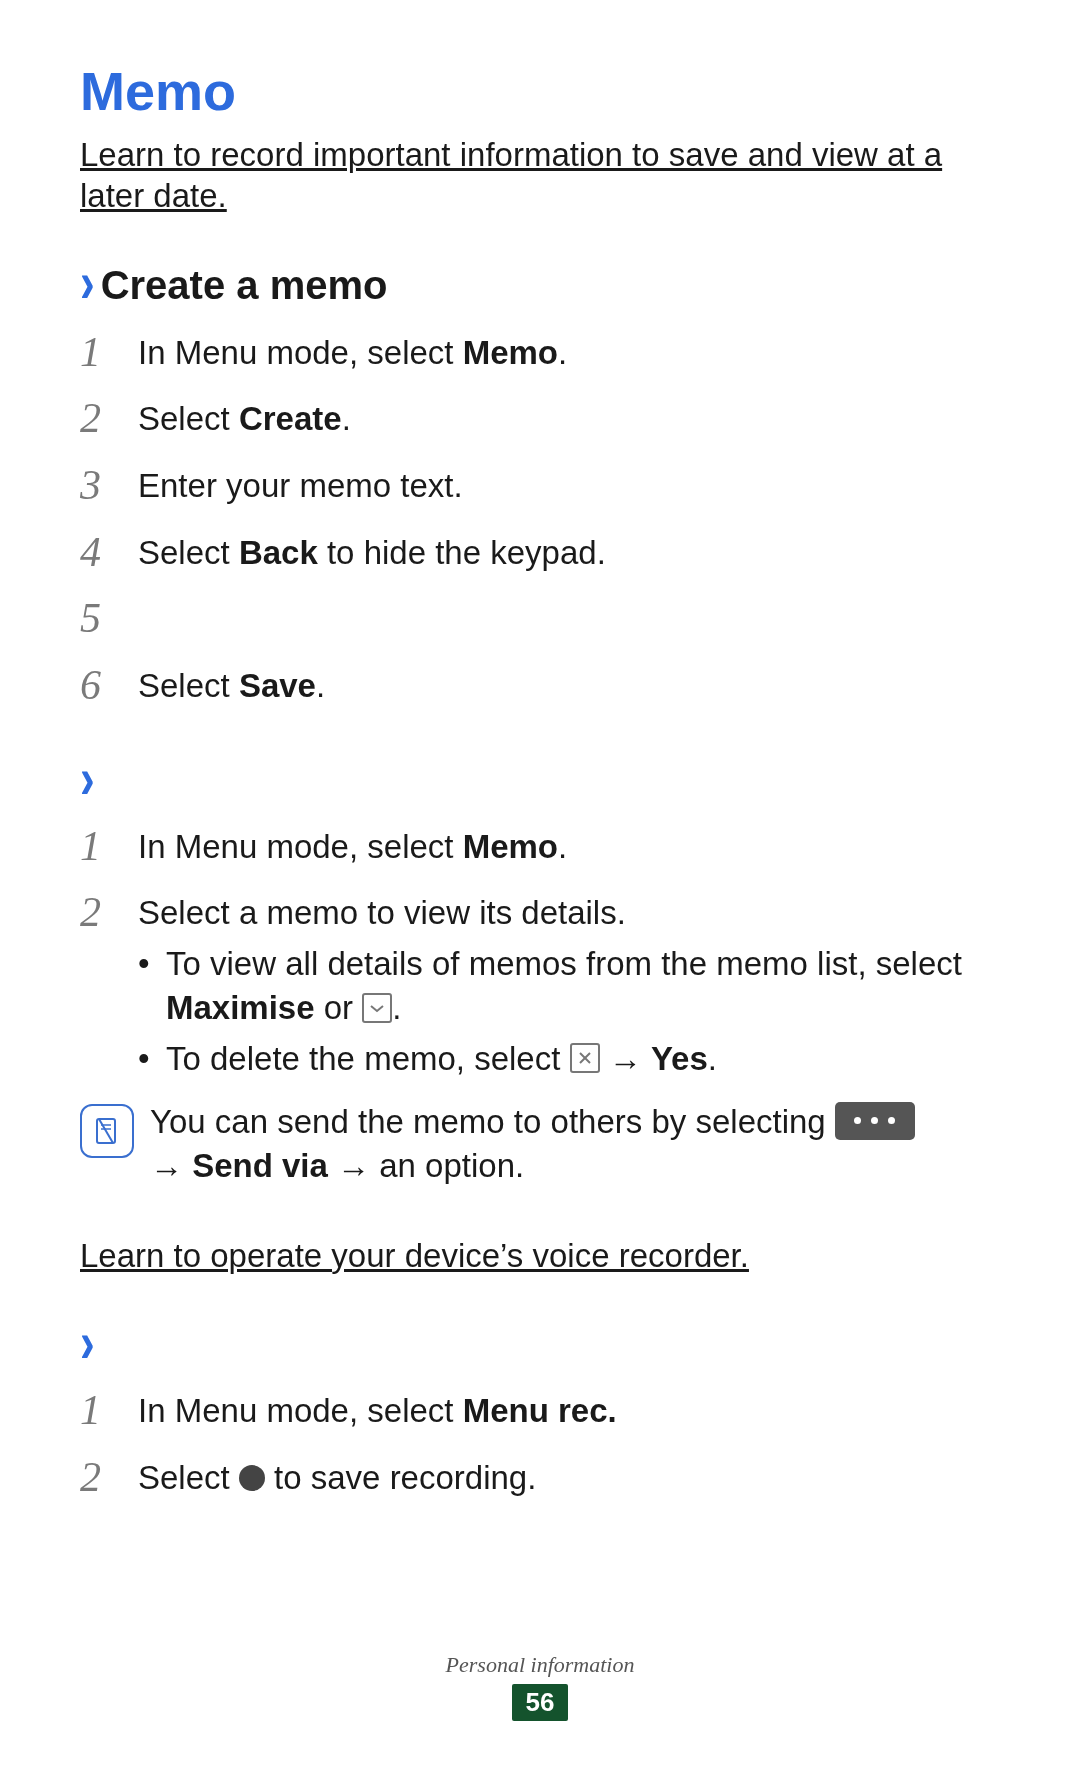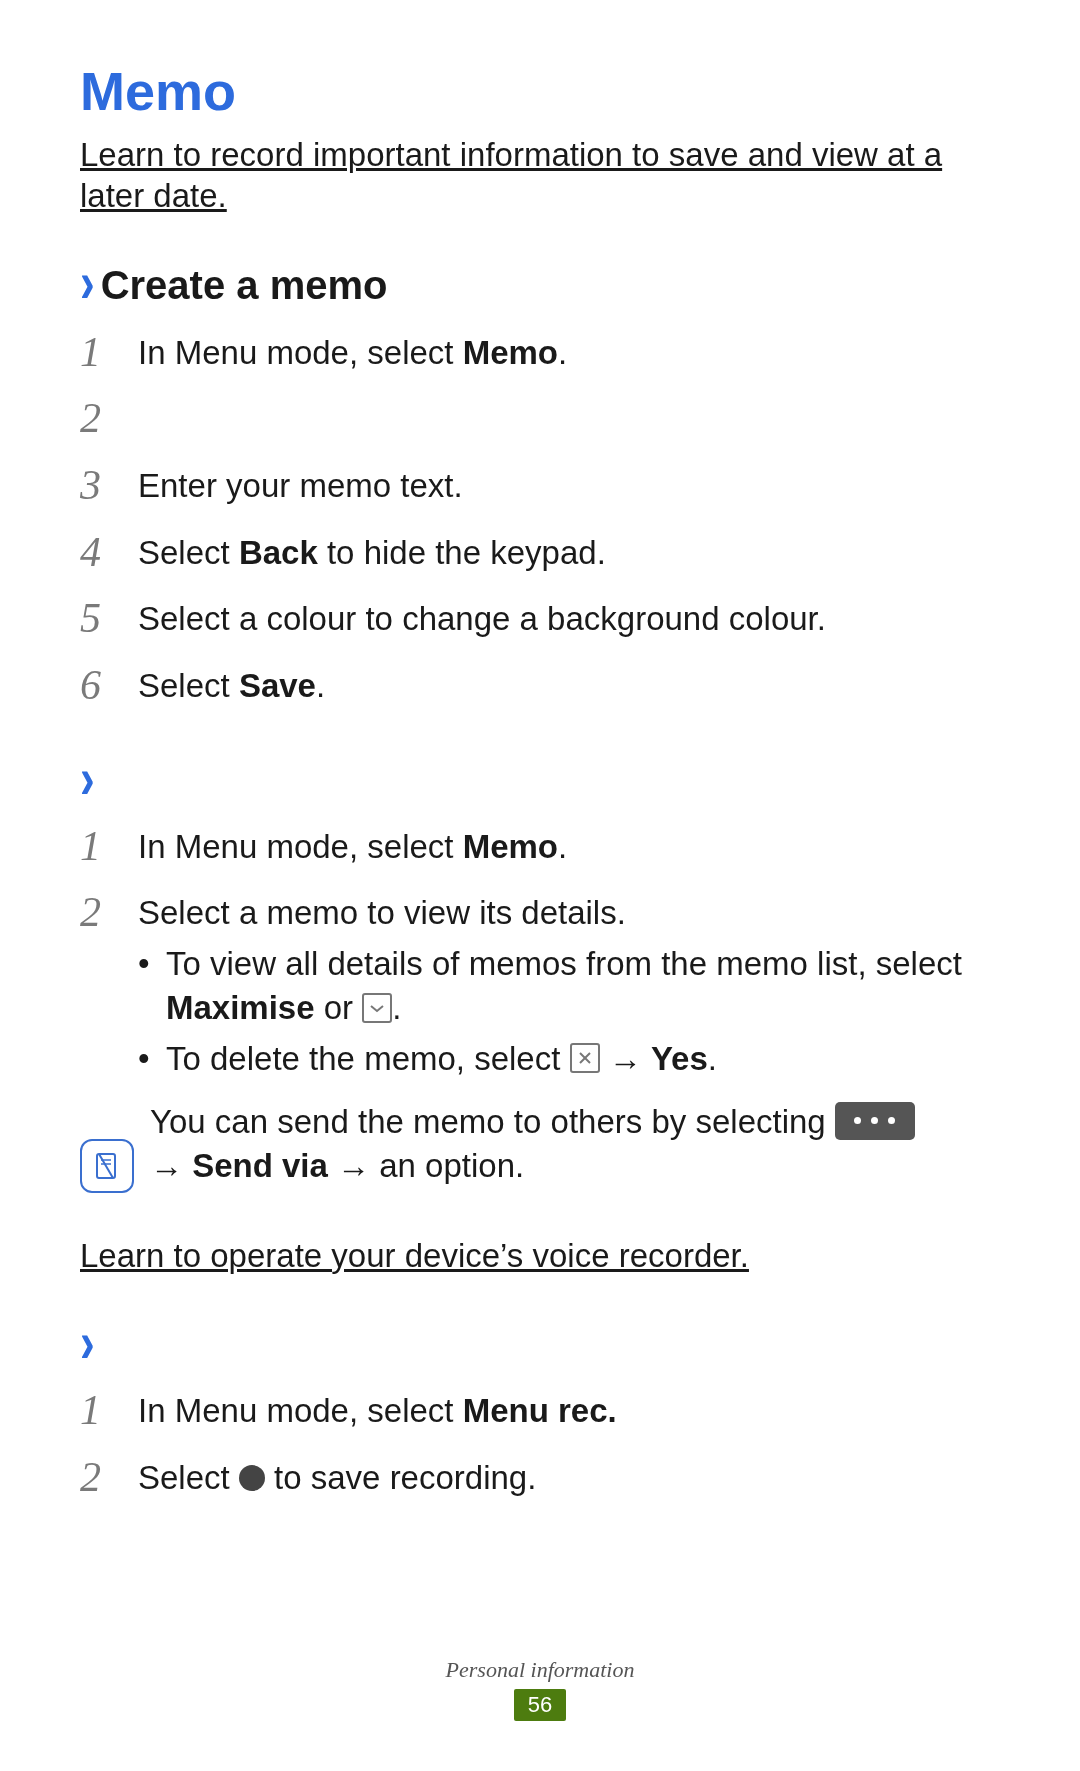--- a/index.html
+++ b/index.html
@@ -86,21 +86,21 @@
     margin-bottom: 6px;
     display: flex;
     align-items: baseline;
   }
   .bullets .dot {
     min-width: 28px;
     display: inline-block;
   }
   .note-row {
     display: flex;
-    align-items: flex-end;
+    align-items: flex-start;
     margin-top: 4px;
     margin-bottom: 46px;
   }
   .note-icon {
     width: 50px;
     height: 50px;
     border: 2px solid #3a6fcf;
     border-radius: 12px;
     display: inline-flex;
     align-items: center;
@@ -164,26 +164,27 @@
   }
   .footer .crumb {
     font-style: italic;
     font-size: 22px;
     color: #555;
     font-family: Georgia, serif;
     margin-bottom: 6px;
   }
   .footer .pagenum {
     display: inline-block;
-    background: #4d7c0f;
+    background: #14532d;
     color: #fff;
-    font-size: 22px;
+    font-size: 26px;
     padding: 3px 14px 3px 14px;
     border-radius: 2px;
     font-family: Arial, sans-serif;
+    font-weight: bold;
   }
   b { font-weight: 700; }
 </style>
 </head>
 <body>
 
 <div class="page">
 
   <h1>Memo</h1>
   <p class="intro">Learn to record important information to save and view at a later date.</p>
@@ -193,32 +194,32 @@
     <span>Create a memo</span>
   </div>
 
   <ol class="steps">
     <li>
       <span class="num">1</span>
       <span><span>In Menu mode, select </span><b>Memo</b><span>.</span></span>
     </li>
     <li>
       <span class="num">2</span>
+      <span><span>Select </span><b>Create</b><span>.</span></span>
     </li>
     <li>
       <span class="num">3</span>
       <span>Enter your memo text.</span>
     </li>
     <li>
       <span class="num">4</span>
       <span><span>Select </span><b>Back</b><span> to hide the keypad.</span></span>
     </li>
     <li>
       <span class="num">5</span>
-      <span>Select a colour to change a background colour.</span>
     </li>
     <li>
       <span class="num">6</span>
       <span><span>Select </span><b>Save</b><span>.</span></span>
     </li>
   </ol>
 
   <div class="subhead">
     <span class="chevron">›</span>
   </div>

